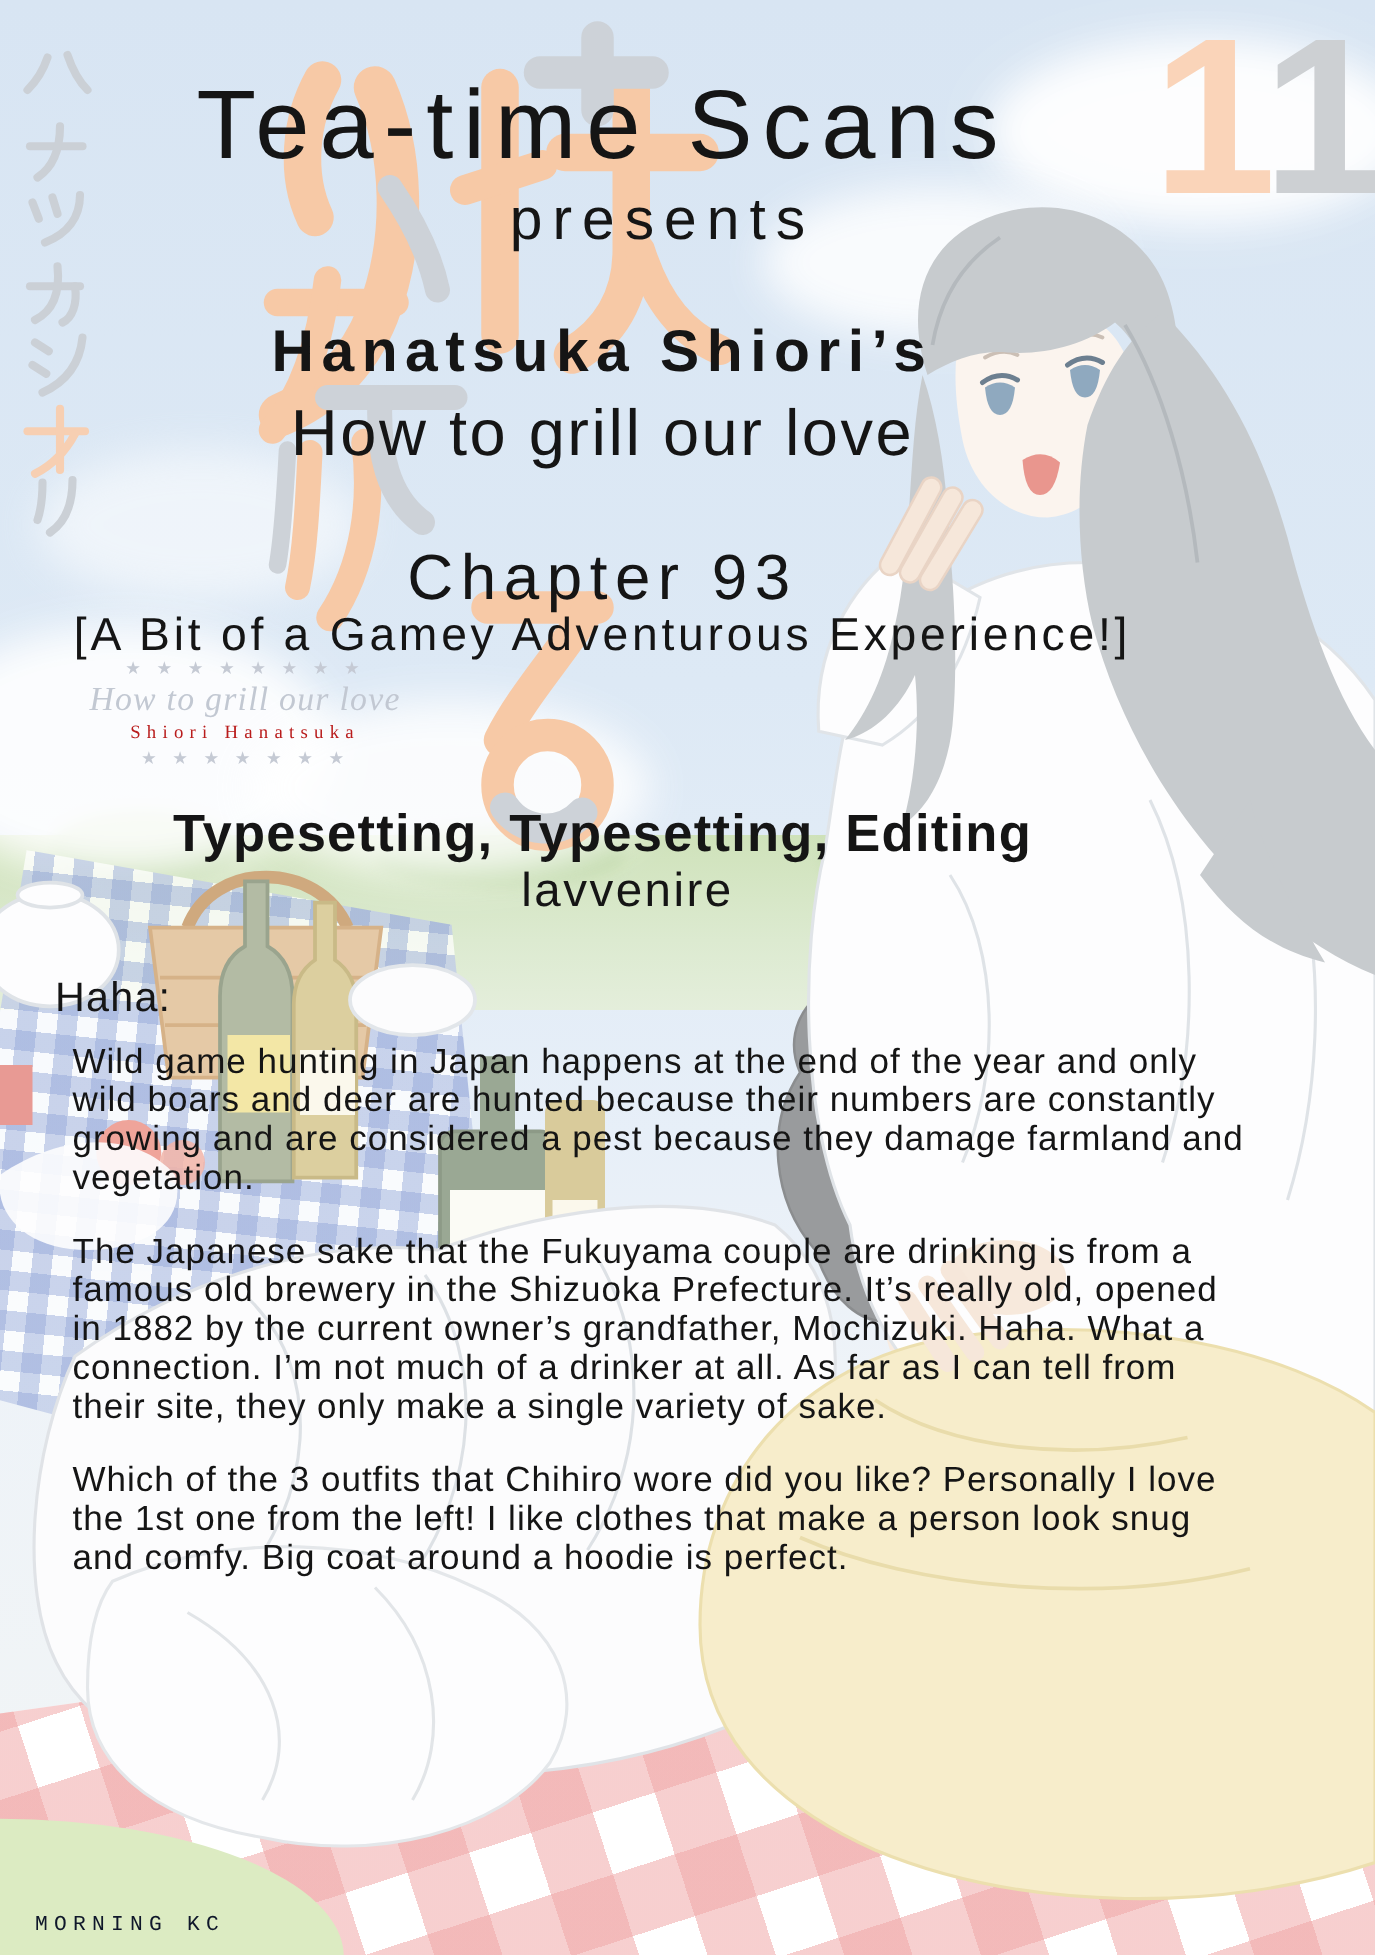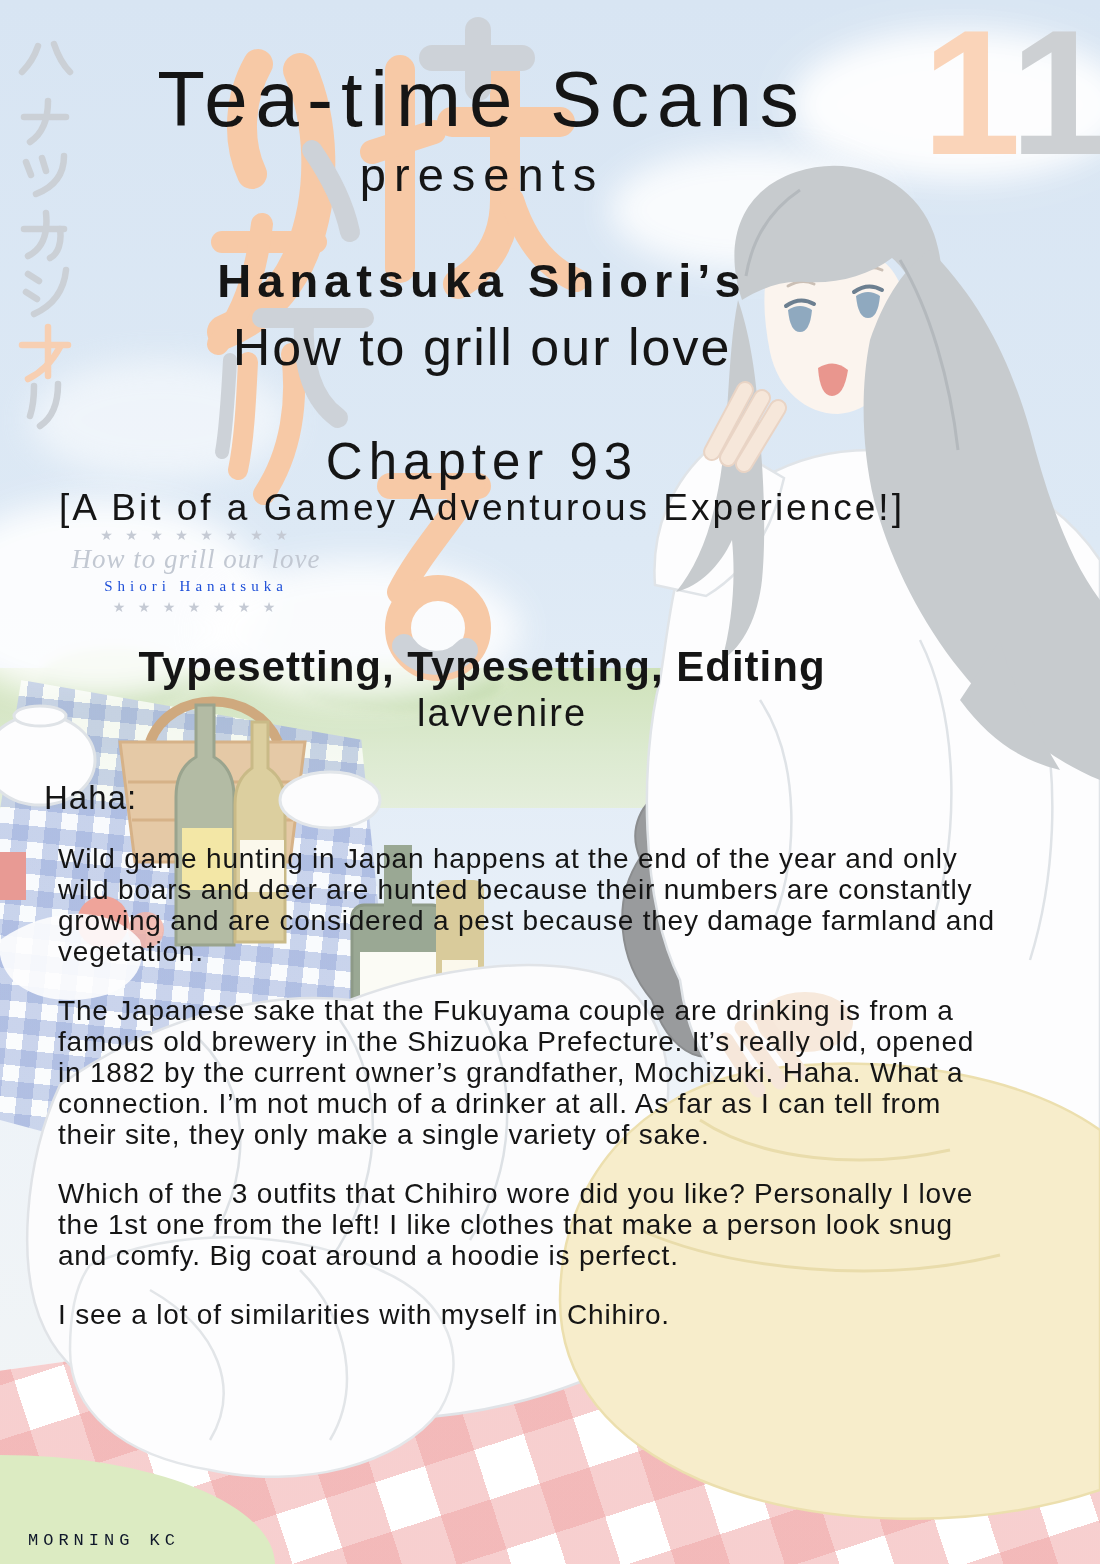--- a/index.html
+++ b/index.html
@@ -44,34 +44,34 @@
       repeating-linear-gradient(80deg, rgba(240,168,168,.55) 0 52px, rgba(240,168,168,0) 52px 104px);
   }
   .grass-corner{
     position:absolute;left:0;top:1455px;width:275px;height:110px;
     background:#dcebc2;border-top-right-radius:275px 110px;
   }
   .art{position:absolute;left:0;top:0;width:1100px;height:1564px;pointer-events:none;}
   
   .txt{position:absolute;left:0;width:964px;text-align:center;white-space:nowrap;}
   .t-group{top:54px;font-size:78px;letter-spacing:8px;}
-  .t-presents{top:147px;font-size:47px;letter-spacing:8px;}
+  .t-presents{top:147px;font-size:47px;letter-spacing:8px;padding-left:48px;}
   .t-author{top:253px;font-size:47px;font-weight:700;letter-spacing:6px;}
   .t-series{top:317px;font-size:52px;letter-spacing:2px;}
   .t-chapter{top:432px;font-size:51px;letter-spacing:6px;}
   .t-subtitle{top:487px;font-size:37px;letter-spacing:3px;}
   .t-credits{top:643px;font-size:42px;font-weight:700;letter-spacing:1px;}
   .t-person{top:692px;font-size:38px;letter-spacing:2px;margin-left:20px;}
   .t-notes{position:absolute;left:44px;top:779px;font-size:33px;letter-spacing:1px;}
   .notes-body{position:absolute;left:58px;top:829px;width:948px;font-size:28px;line-height:31px;letter-spacing:.8px;}
-  .notes-body p{margin:14px 0 28px 0;}
+  .notes-body p{margin:4px 0 28px 0;}
   .logo{position:absolute;left:44px;top:527px;width:304px;text-align:center;color:#c2c8d2;}
   .logo .stars{font-family:"DejaVu Sans",sans-serif;font-size:14px;letter-spacing:4px;color:#c5cad4;white-space:nowrap;}
   .logo .script{font-family:"Liberation Serif",serif;font-style:italic;font-size:27px;letter-spacing:1px;margin:1px 0 3px 0;white-space:nowrap;}
-  .logo .lauthor{font-family:"Liberation Serif",serif;font-size:15px;letter-spacing:5px;color:#1d4ed8;margin-bottom:4px;white-space:nowrap;}
+  .logo .lauthor{font-family:"Liberation Serif",serif;font-size:15px;letter-spacing:5px;color:#b91c1c;margin-bottom:4px;white-space:nowrap;}
   .volume{position:absolute;top:4px;font-size:178px;font-weight:700;line-height:1;font-style:normal;}
   .v-orange{left:922px;color:#fad4b9;}
   .v-gray{left:1010px;color:#cdd0d3;}
   .imprint{position:absolute;left:28px;top:1531px;font-family:Liberation Mono, monospace;
     font-size:17px;letter-spacing:5px;color:#0f172a;}
 </style>
 </head>
 <body>
 
 <div class="page">
@@ -245,17 +245,16 @@
   <div class="txt t-chapter">Chapter 93</div>
   <div class="txt t-subtitle">[A Bit of a Gamey Adventurous Experience!]</div>
   <div class="txt t-credits">Typesetting, Typesetting, Editing</div>
   <div class="txt t-person">lavvenire</div>
 
   <div class="t-notes">Haha:</div>
   <div class="notes-body">
     <p>Wild game hunting in Japan happens at the end of the year and only wild boars and deer are hunted because their numbers are constantly growing and are considered a pest because they damage farmland and vegetation.</p>
     <p>The Japanese sake that the Fukuyama couple are drinking is from a famous old brewery in the Shizuoka Prefecture. It’s really old, opened in 1882 by the current owner’s grandfather, Mochizuki. Haha. What a connection. I’m not much of a drinker at all. As far as I can tell from their site, they only make a single variety of sake.</p>
     <p>Which of the 3 outfits that Chihiro wore did you like? Personally I love the 1st one from the left! I like clothes that make a person look snug and comfy. Big coat around a hoodie is perfect.</p>
-    <p>I see a lot of similarities with myself in Chihiro.</p>
   </div>
 
   <div class="imprint">MORNING KC</div>
 </div>
 
 </body></html>

